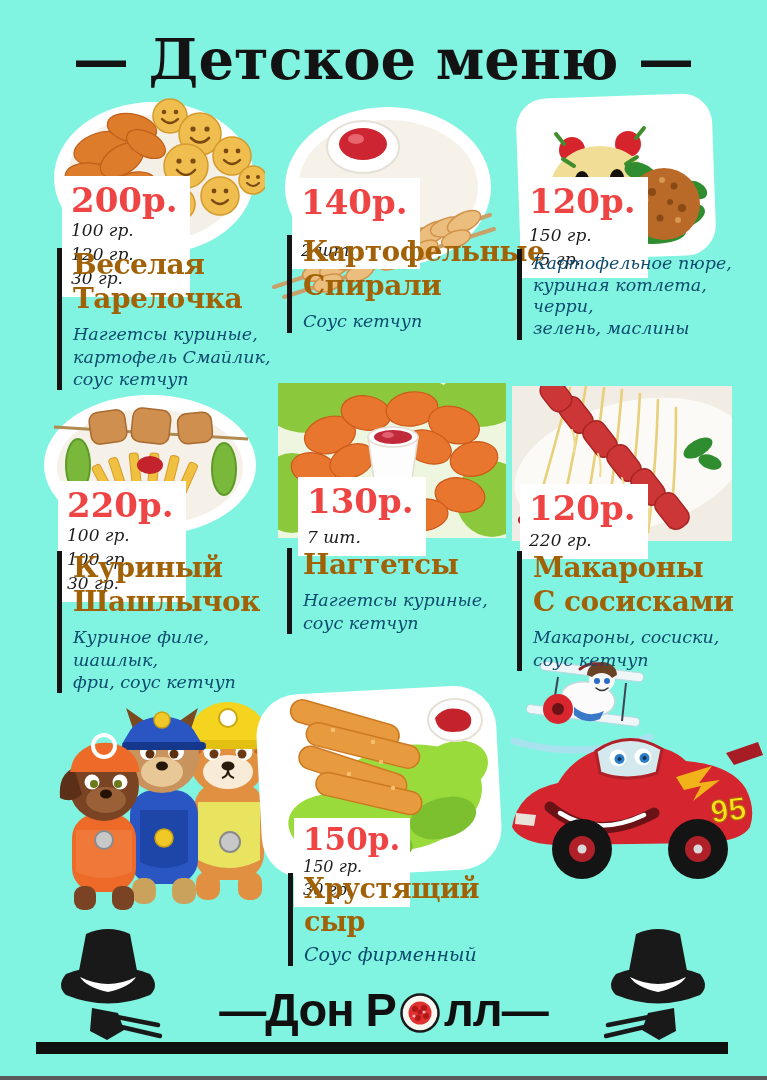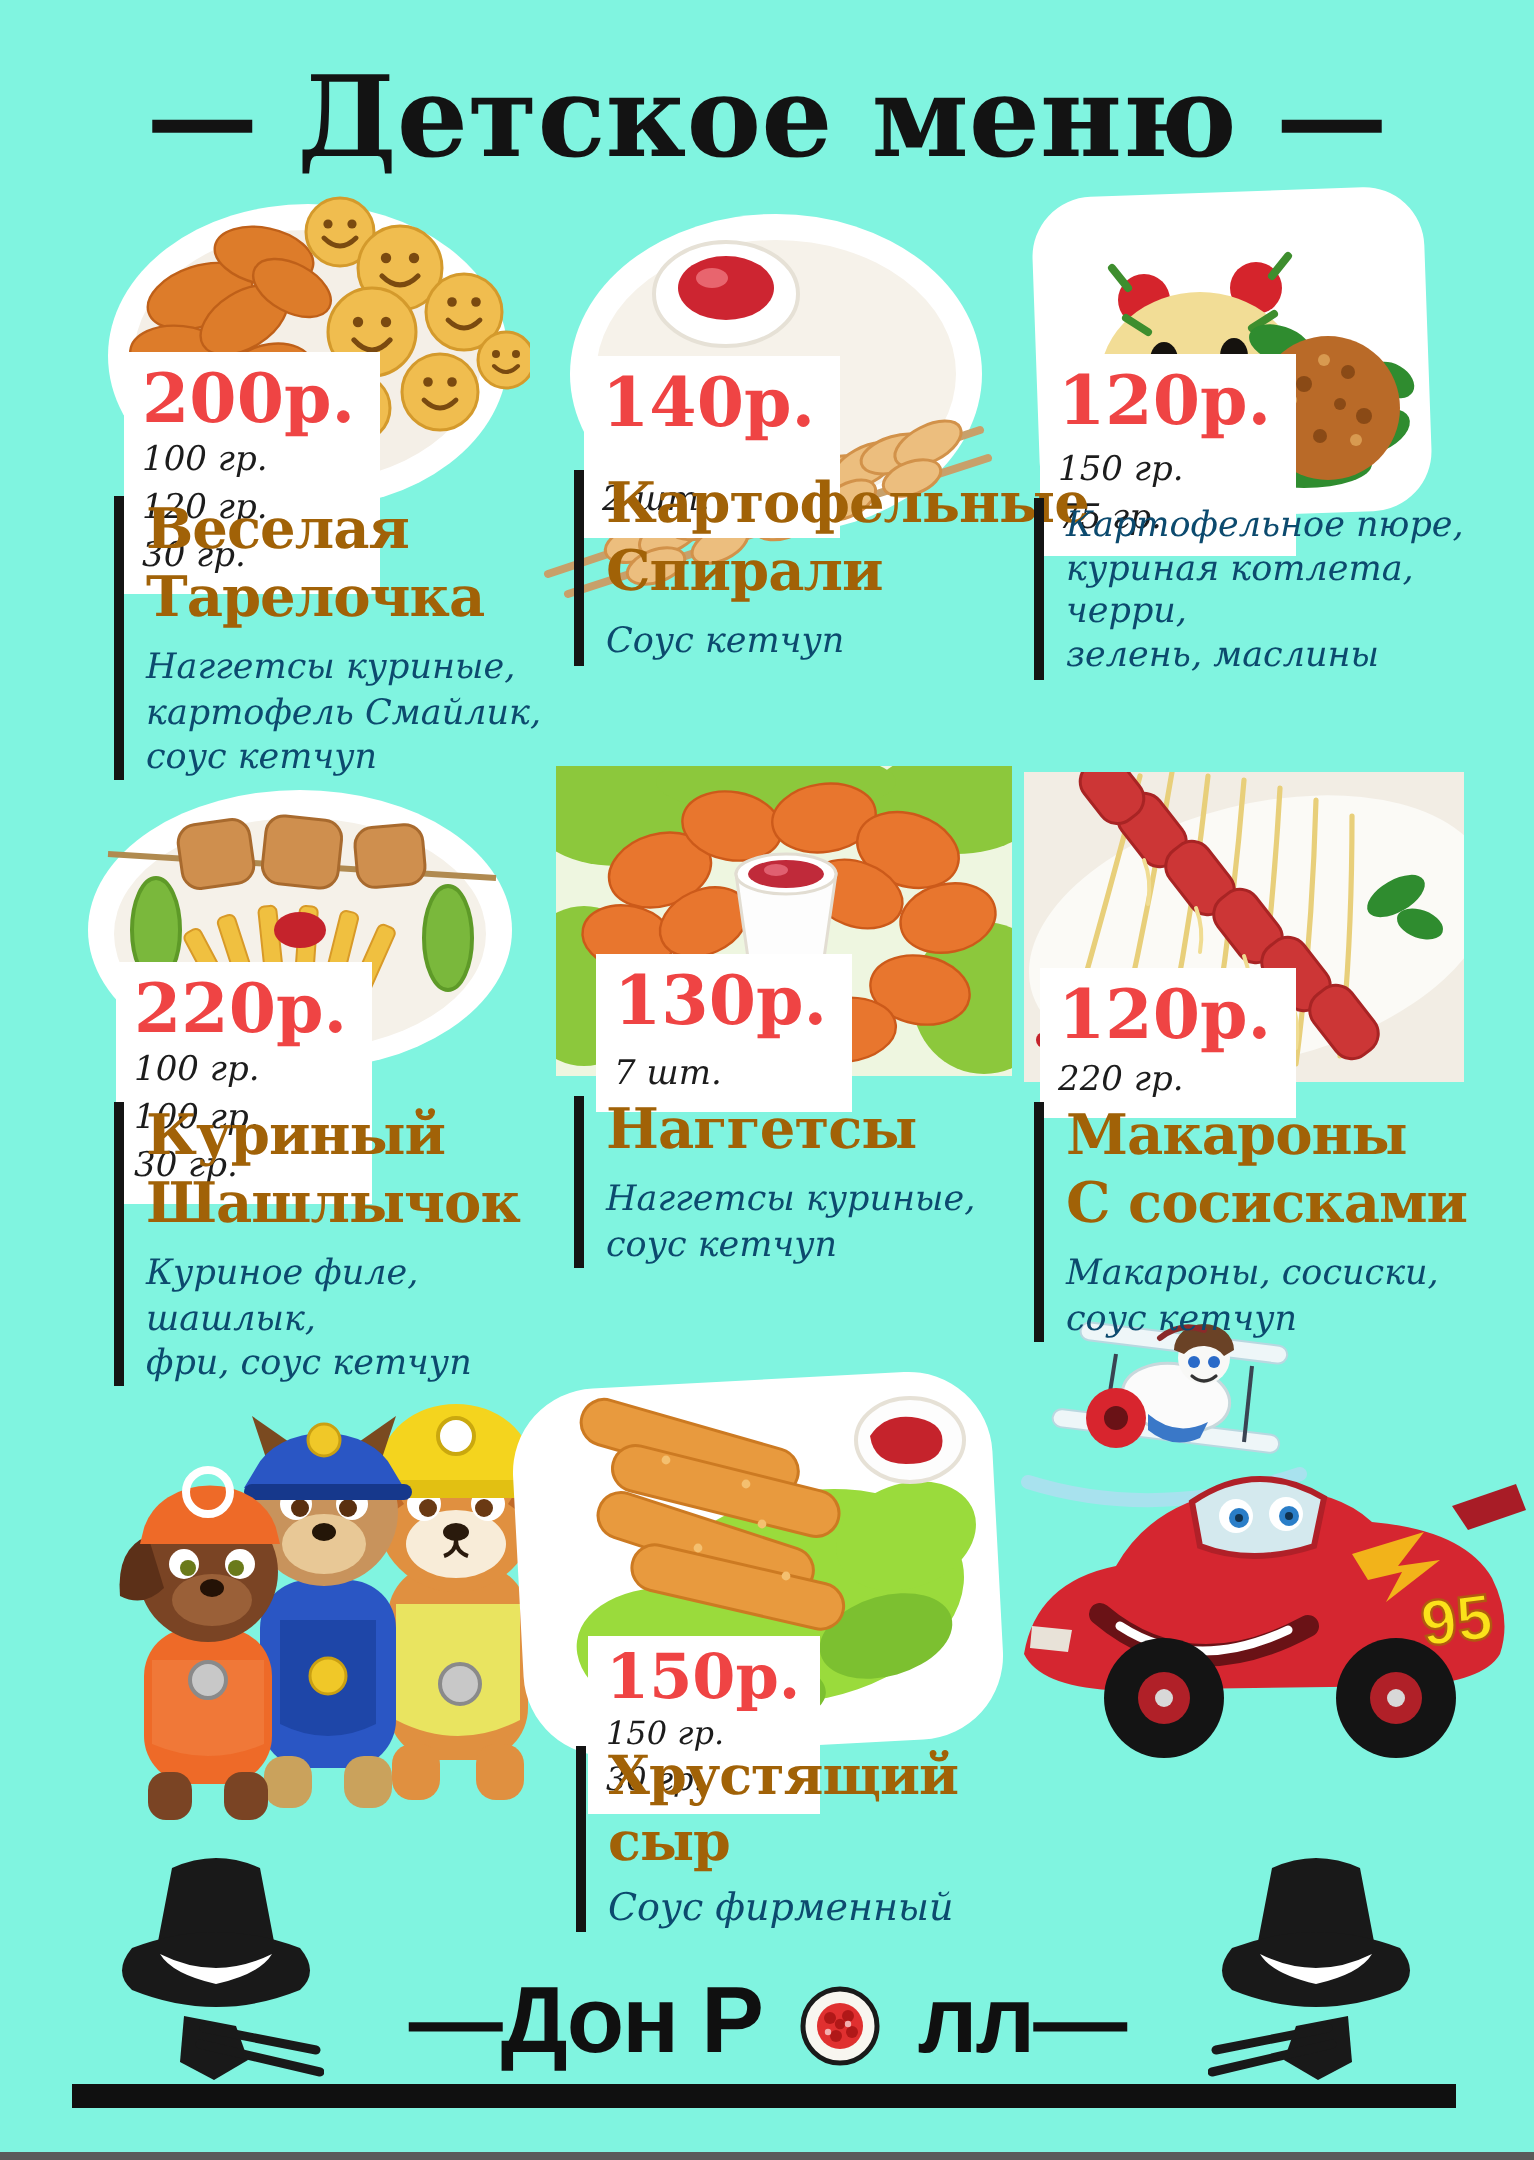--- a/index.html
+++ b/index.html
@@ -8,21 +8,21 @@
   .page { position:absolute; top:0; left:0; width:767px; height:1080px; background:#80f4e0; overflow:hidden; }
   .title { position:absolute; top:26px; left:0; width:100%; text-align:center;
            font-size:56px; font-weight:700; color:#131313; letter-spacing:0px; }
   .photo { position:absolute; display:block; }
   .pricebox { position:absolute; background:#ffffff; padding:7px 12px 8px 9px; z-index:5; }
   .price { font-size:34px; font-weight:700; color:#ef4444; line-height:1.0; }
   .portion { font-size:17px; font-style:italic; color:#1c1c1c; line-height:1.3; margin-top:2px; }
   .info { position:absolute; border-left:5px solid #141414; padding-left:11px; z-index:6; }
   .name { font-size:28px; font-weight:700; color:#a16207; line-height:1.22; letter-spacing:-0.5px; }
   .desc { font-size:17.5px; font-style:italic; color:#0c4a6e; line-height:1.28; margin-top:7px; white-space:pre-line; }
-  .brand { position:absolute; top:982px; left:0; width:100%; display:flex; justify-content:center; align-items:center; gap:18px;
+  .brand { position:absolute; top:982px; left:0; width:100%; display:flex; justify-content:center; align-items:center; gap:3px;
            font-family:"Liberation Sans", sans-serif; font-weight:700; font-size:47px; color:#101010; letter-spacing:-1px; }
   .sushi { display:inline-block; margin:0 1px; transform:translateY(3px); }
   .sushi svg { display:block; }
   .bar { position:absolute; left:36px; top:1042px; width:692px; height:12px; background:#101010; }
   .bottom-edge { position:absolute; left:0; bottom:0; width:100%; height:4px; background:#5a5a5a; }
   .hat { position:absolute; }
   .hat svg { display:block; }
   .hat.mirrored svg { transform:scaleX(-1); }
 </style>
 </head>

